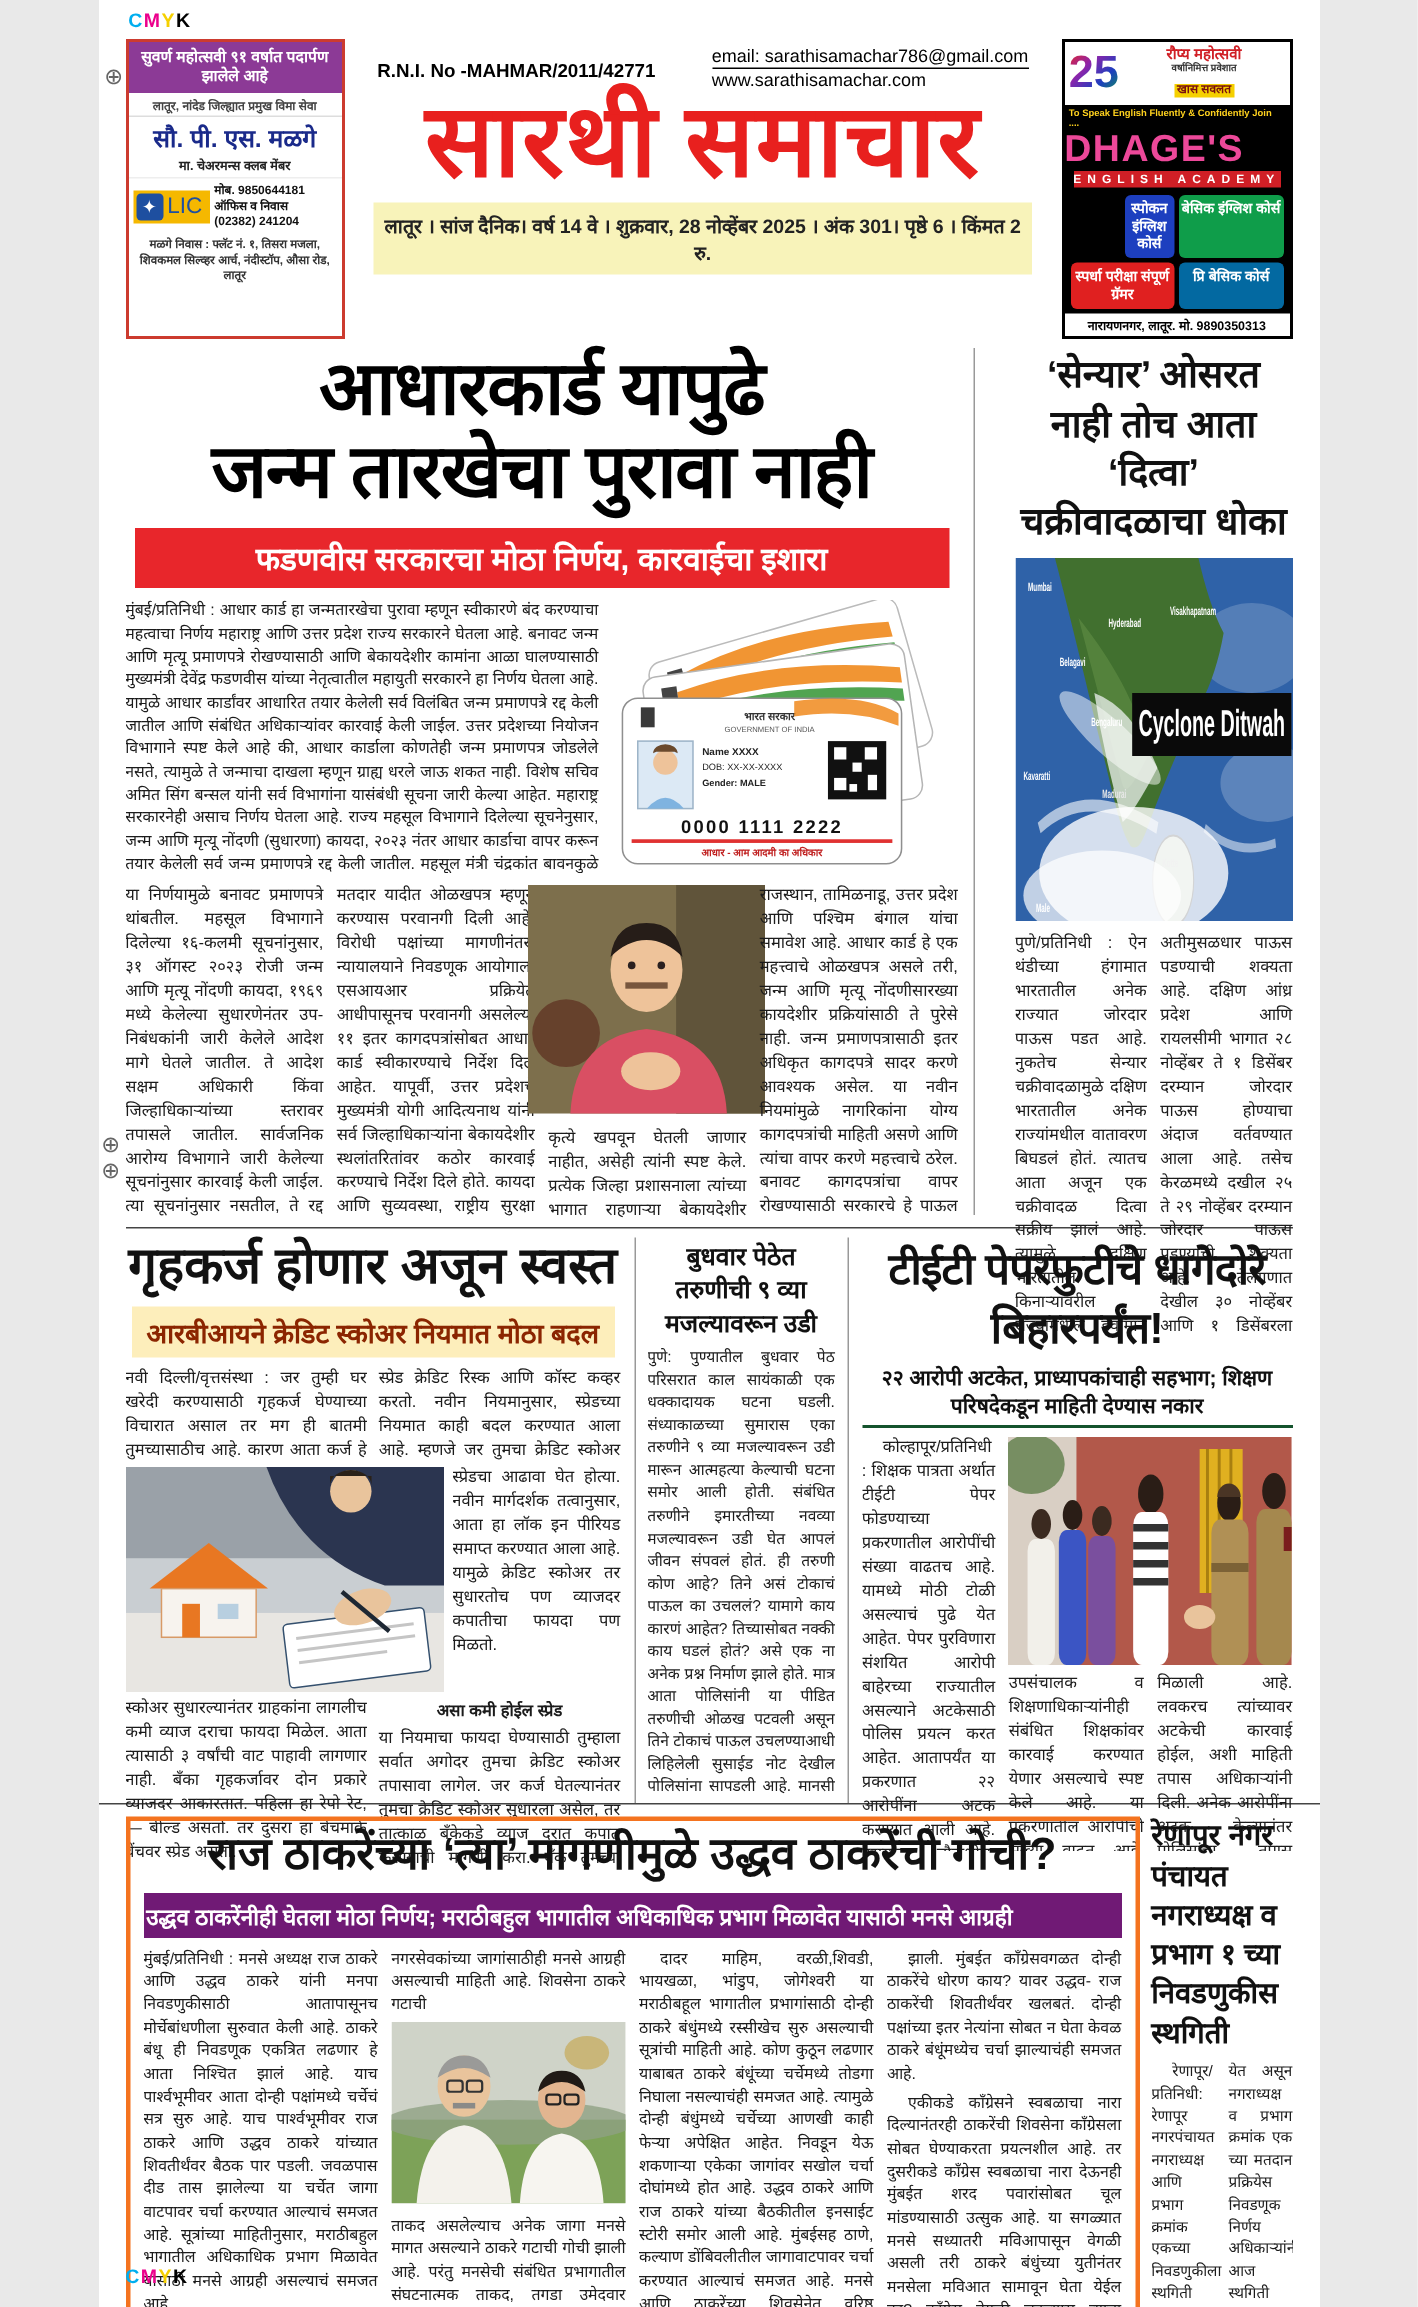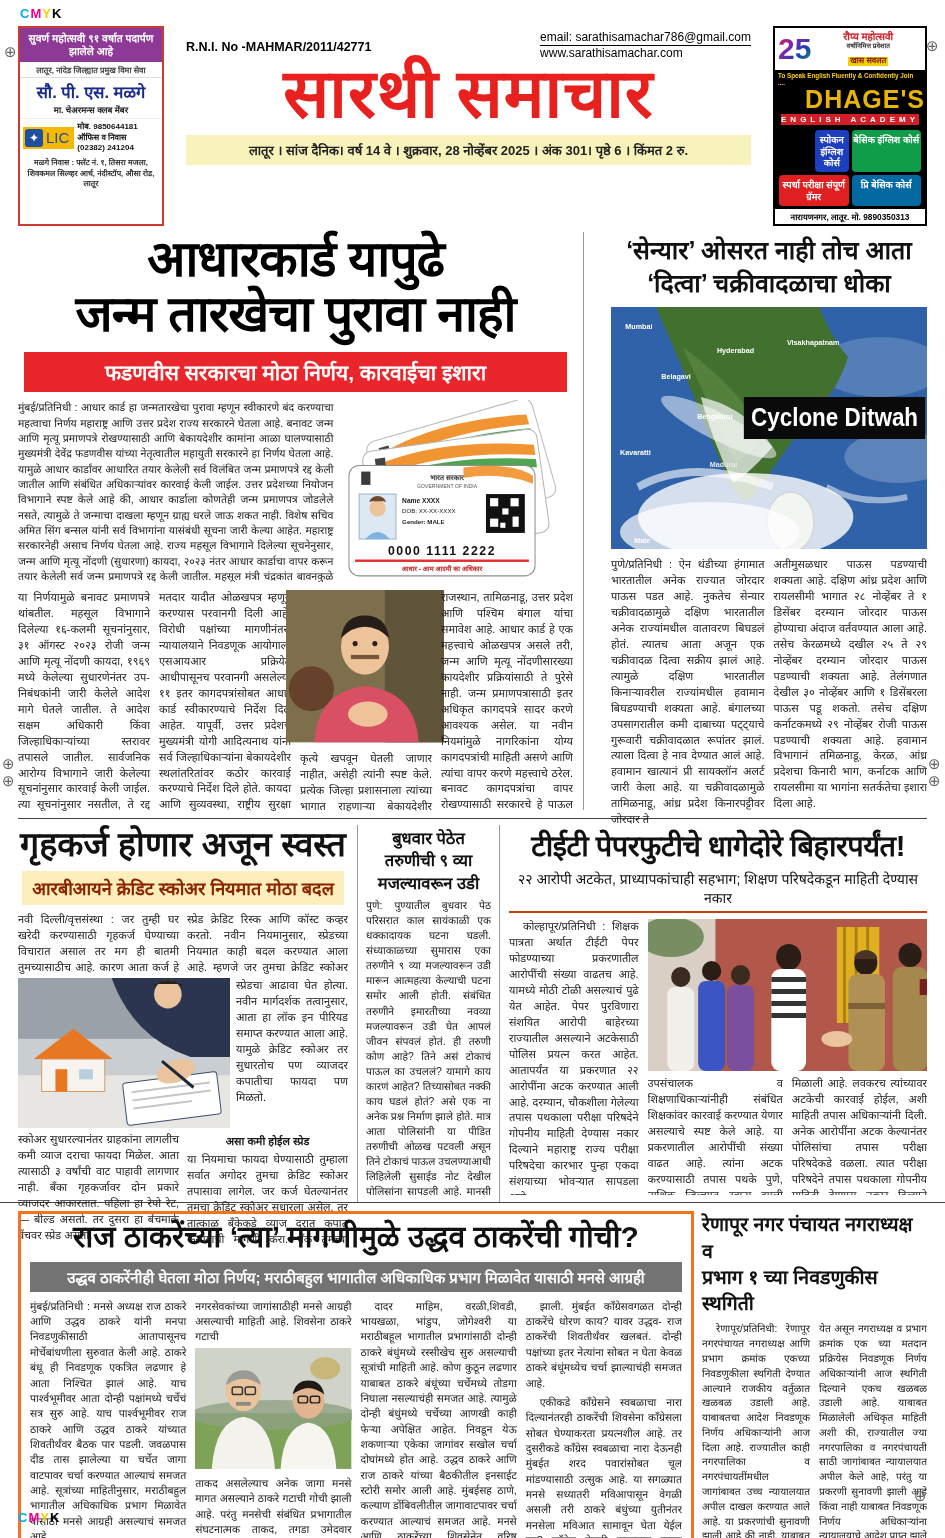--- a/index.html
+++ b/index.html
@@ -1,16 +1,16 @@
 <!DOCTYPE html>
 <html><head>
 <meta charset="utf-8">
 <style>
   html,body{margin:0;padding:0;background:#e9e9e9;}
-  .page{position:relative;width:945px;height:1538px;margin:0 auto;background:#fff;
+  .page{position:relative;width:814px;height:1538px;margin:0 auto;background:#fff;
         font-family:"Liberation Sans","DejaVu Sans",sans-serif;color:#111;overflow:hidden;}
   .reg-mark{position:absolute;font-size:15px;color:#666;line-height:1;}
   .cmyk{position:absolute;font-size:13px;font-weight:bold;letter-spacing:1px;}
   .cmyk span:nth-child(1){color:#00aeef}.cmyk span:nth-child(2){color:#ec008c}
   .cmyk span:nth-child(3){color:#f5d000}.cmyk span:nth-child(4){color:#000}
 
   
   .header{display:flex;gap:10px;padding:26px 18px 0 18px;align-items:stretch;}
   .lic-ad{width:142px;border:2px solid #cc3b2f;background:#fff;font-size:8.5px;text-align:center;}
   .lic-head{background:#8c3a96;color:#fff;font-weight:bold;font-size:10.5px;padding:4px 2px;line-height:1.25;}
@@ -36,21 +36,21 @@
 
   .dhage-ad{width:150px;border:2px solid #000;display:flex;flex-direction:column;background:#000;overflow:hidden;}
   .dh-top{background:#fff;display:flex;align-items:center;gap:3px;padding:2px 3px;height:38px;}
   .dh-25{font-size:30px;font-weight:900;background:linear-gradient(135deg,#e4262b,#8e24aa,#1d3fbf,#0f9d4a);
          -webkit-background-clip:text;background-clip:text;color:transparent;line-height:1;}
   .dh-jub{flex:1;text-align:center;line-height:1.1;}
   .dh-jub .j1{color:#d01f26;font-weight:800;font-size:10px;display:block;}
   .dh-jub .j2{color:#333;font-weight:bold;font-size:6.5px;display:block;}
   .dh-jub .j3{background:#f5d000;color:#7a1010;font-weight:800;font-size:8px;display:inline-block;padding:0 2px;}
   .dh-tag{color:#ffd21e;font-size:6.3px;font-weight:bold;text-align:left;padding:2px 3px 0;}
-  .dh-name{color:#eab308;font-size:25px;font-weight:900;text-align:right;letter-spacing:1px;line-height:1.05;}
+  .dh-name{color:#ec4899;font-size:25px;font-weight:900;text-align:left;letter-spacing:1px;line-height:1.05;}
   .dh-acad{background:#d01f26;color:#fff;font-size:8px;font-weight:bold;letter-spacing:4px;text-align:center;margin:2px 6px;padding:1px 0;}
   .dh-grid{display:grid;grid-template-columns:1fr 1fr;gap:3px;padding:3px 4px;}
   .dh-box{border-radius:4px;color:#fff;font-weight:800;font-size:9.5px;text-align:center;padding:4px 1px;line-height:1.2;}
   .dh-addr{background:#fff;color:#000;font-size:8.3px;font-weight:800;text-align:center;padding:2px 1px;margin-top:auto;}
 
   
   .body-txt{font-size:11px;line-height:1.45;text-align:justify;color:#1b1b1b;}
   .body-txt p{margin:0 0 4px;text-indent:14px;}
 
   
@@ -86,33 +86,33 @@
   .loan-rest{display:flex;gap:8px;height:116px;overflow:hidden;margin-top:4px;}
   .loan-rest>div{flex:1;min-width:0;}
   .sub-center{font-weight:800;text-align:center;text-indent:0 !important;margin:2px 0 !important;}
 
   .suicide{width:142px;padding:0 8px;border-right:1px solid #999;box-sizing:border-box;}
   .s-head{font-size:16.5px;font-weight:900;text-align:center;line-height:1.35;margin:2px 0 4px;}
   .s-body{font-size:10.5px;height:300px;overflow:hidden;}
 
   .tet{flex:1;padding-left:9px;min-width:0;}
   .t-head{font-size:29px;font-weight:900;text-align:center;margin:0;letter-spacing:-0.5px;}
-  .t-sub{font-size:14px;font-weight:400;text-align:center;padding:5px 0 4px;border-bottom:2px solid #c2410c;margin-bottom:6px;}
+  .t-sub{font-size:14px;font-weight:700;text-align:center;padding:5px 0 4px;border-bottom:2px solid #14532d;margin-bottom:6px;}
   .tet-body{display:flex;gap:9px;height:276px;overflow:hidden;}
   .tet-c1{width:31%;min-width:0;}
   .tet-right{flex:1;display:flex;flex-direction:column;min-width:0;}
   .tet-photo{height:152px;}
   .tet-sub-cols{display:flex;gap:9px;flex:1;overflow:hidden;margin-top:5px;}
   .tet-sub-cols>div{flex:1;min-width:0;}
 
   
   .bottom{display:flex;gap:8px;padding:8px 18px 0;box-sizing:border-box;}
   .thack{width:676px;border:3px solid #f4731f;padding:6px 9px;box-sizing:border-box;height:352px;}
   .th-head{font-size:30px;font-weight:900;text-align:center;margin:0;line-height:1.15;}
-  .orange-strip{background:#737373;color:#fff;font-size:15px;font-weight:800;text-align:center;padding:5px 2px;margin:7px 0 7px;}
+  .orange-strip{background:#701a75;color:#fff;font-size:15px;font-weight:800;padding:5px 2px;margin:7px 0 7px;}
   .th-cols{display:flex;gap:9px;height:262px;overflow:hidden;font-size:10.6px;}
   .th-col{flex:1;min-width:0;}
   .th-photo{width:100%;margin:3px 0;}
   .renapur{flex:1;min-width:0;}
   .r-head{font-size:19.5px;font-weight:900;line-height:1.35;margin:0 0 6px;}
   .r-cols{display:flex;gap:9px;height:296px;overflow:hidden;font-size:10.2px;}
   .r-col{flex:1;min-width:0;}
 </style>
 </head>
 <body>

